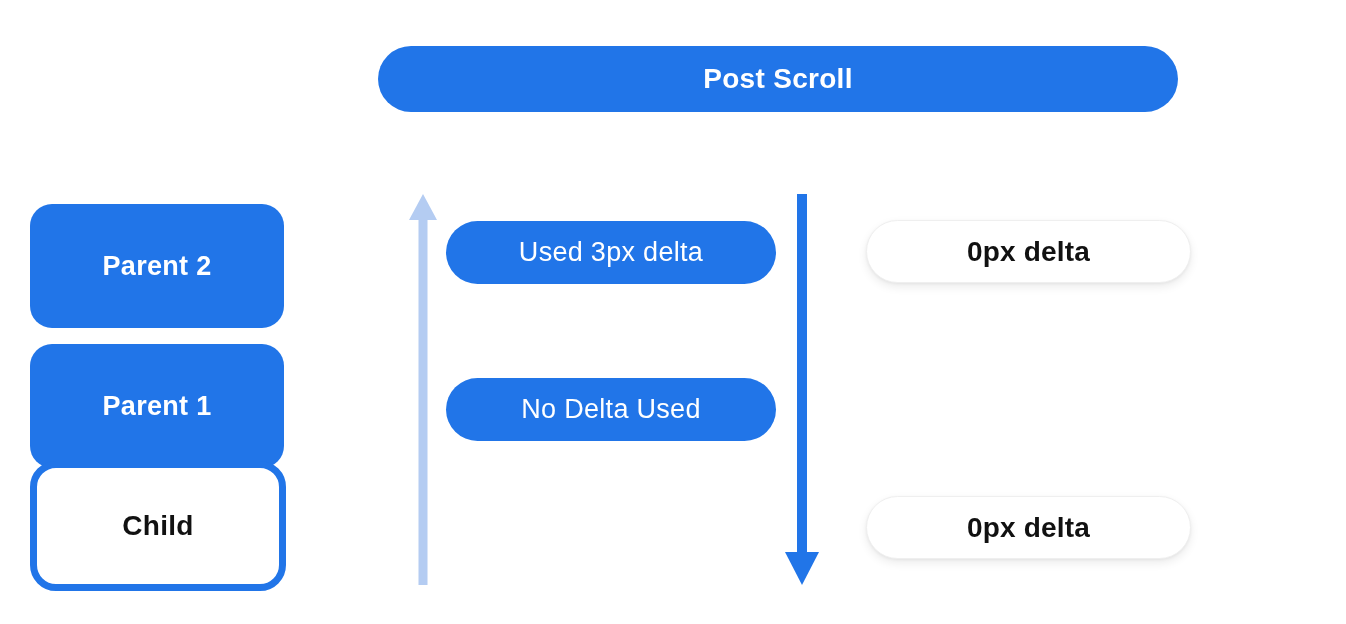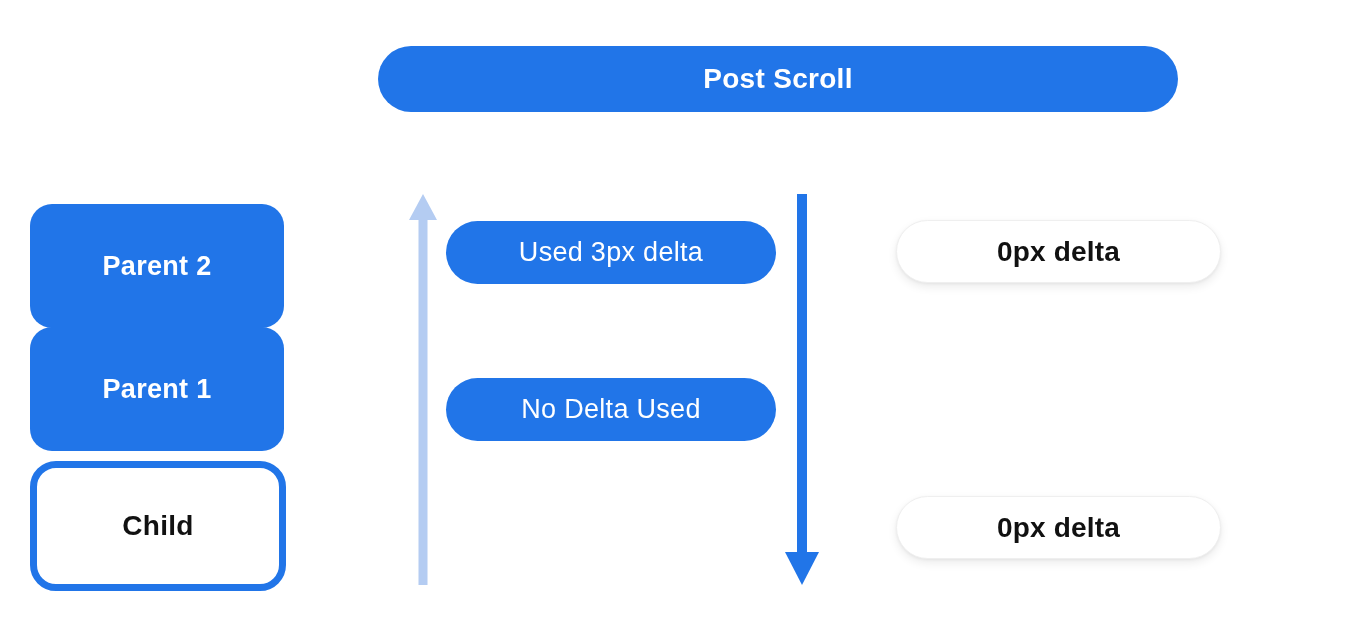--- a/index.html
+++ b/index.html
@@ -35,21 +35,21 @@
     width: 254px; height: 124px;
     background: #2175e8;
     border-radius: 22px;
     display: flex; align-items: center; justify-content: center;
     color: #ffffff;
     font-size: 27px;
     font-weight: 700;
     letter-spacing: 0.3px;
   }
   .node-parent2 { top: 204px; }
-  .node-parent1 { top: 327px; }
+  .node-parent1 { top: 344px; }
 
   .node-child {
     position: absolute;
     left: 30px; top: 461px;
     width: 256px; height: 130px;
     background: #ffffff;
     border: 7px solid #2175e8;
     border-radius: 26px;
     display: flex; align-items: center; justify-content: center;
     color: #111111;
@@ -101,21 +101,21 @@
     font-size: 27px;
     font-weight: 400;
     letter-spacing: 0.3px;
   }
   .pill-used-delta { top: 221px; }
   .pill-no-delta   { top: 378px; }
 
   
   .pill-white {
     position: absolute;
-    left: 896px;
+    left: 866px;
     width: 325px; height: 63px;
     background: #ffffff;
     border: 1px solid #efefef;
     border-radius: 32px;
     box-shadow: 0 4px 10px rgba(0,0,0,0.08), 0 1px 3px rgba(0,0,0,0.05);
     display: flex; align-items: center; justify-content: center;
     color: #111111;
     font-size: 28px;
     font-weight: 600;
     letter-spacing: 0.2px;

